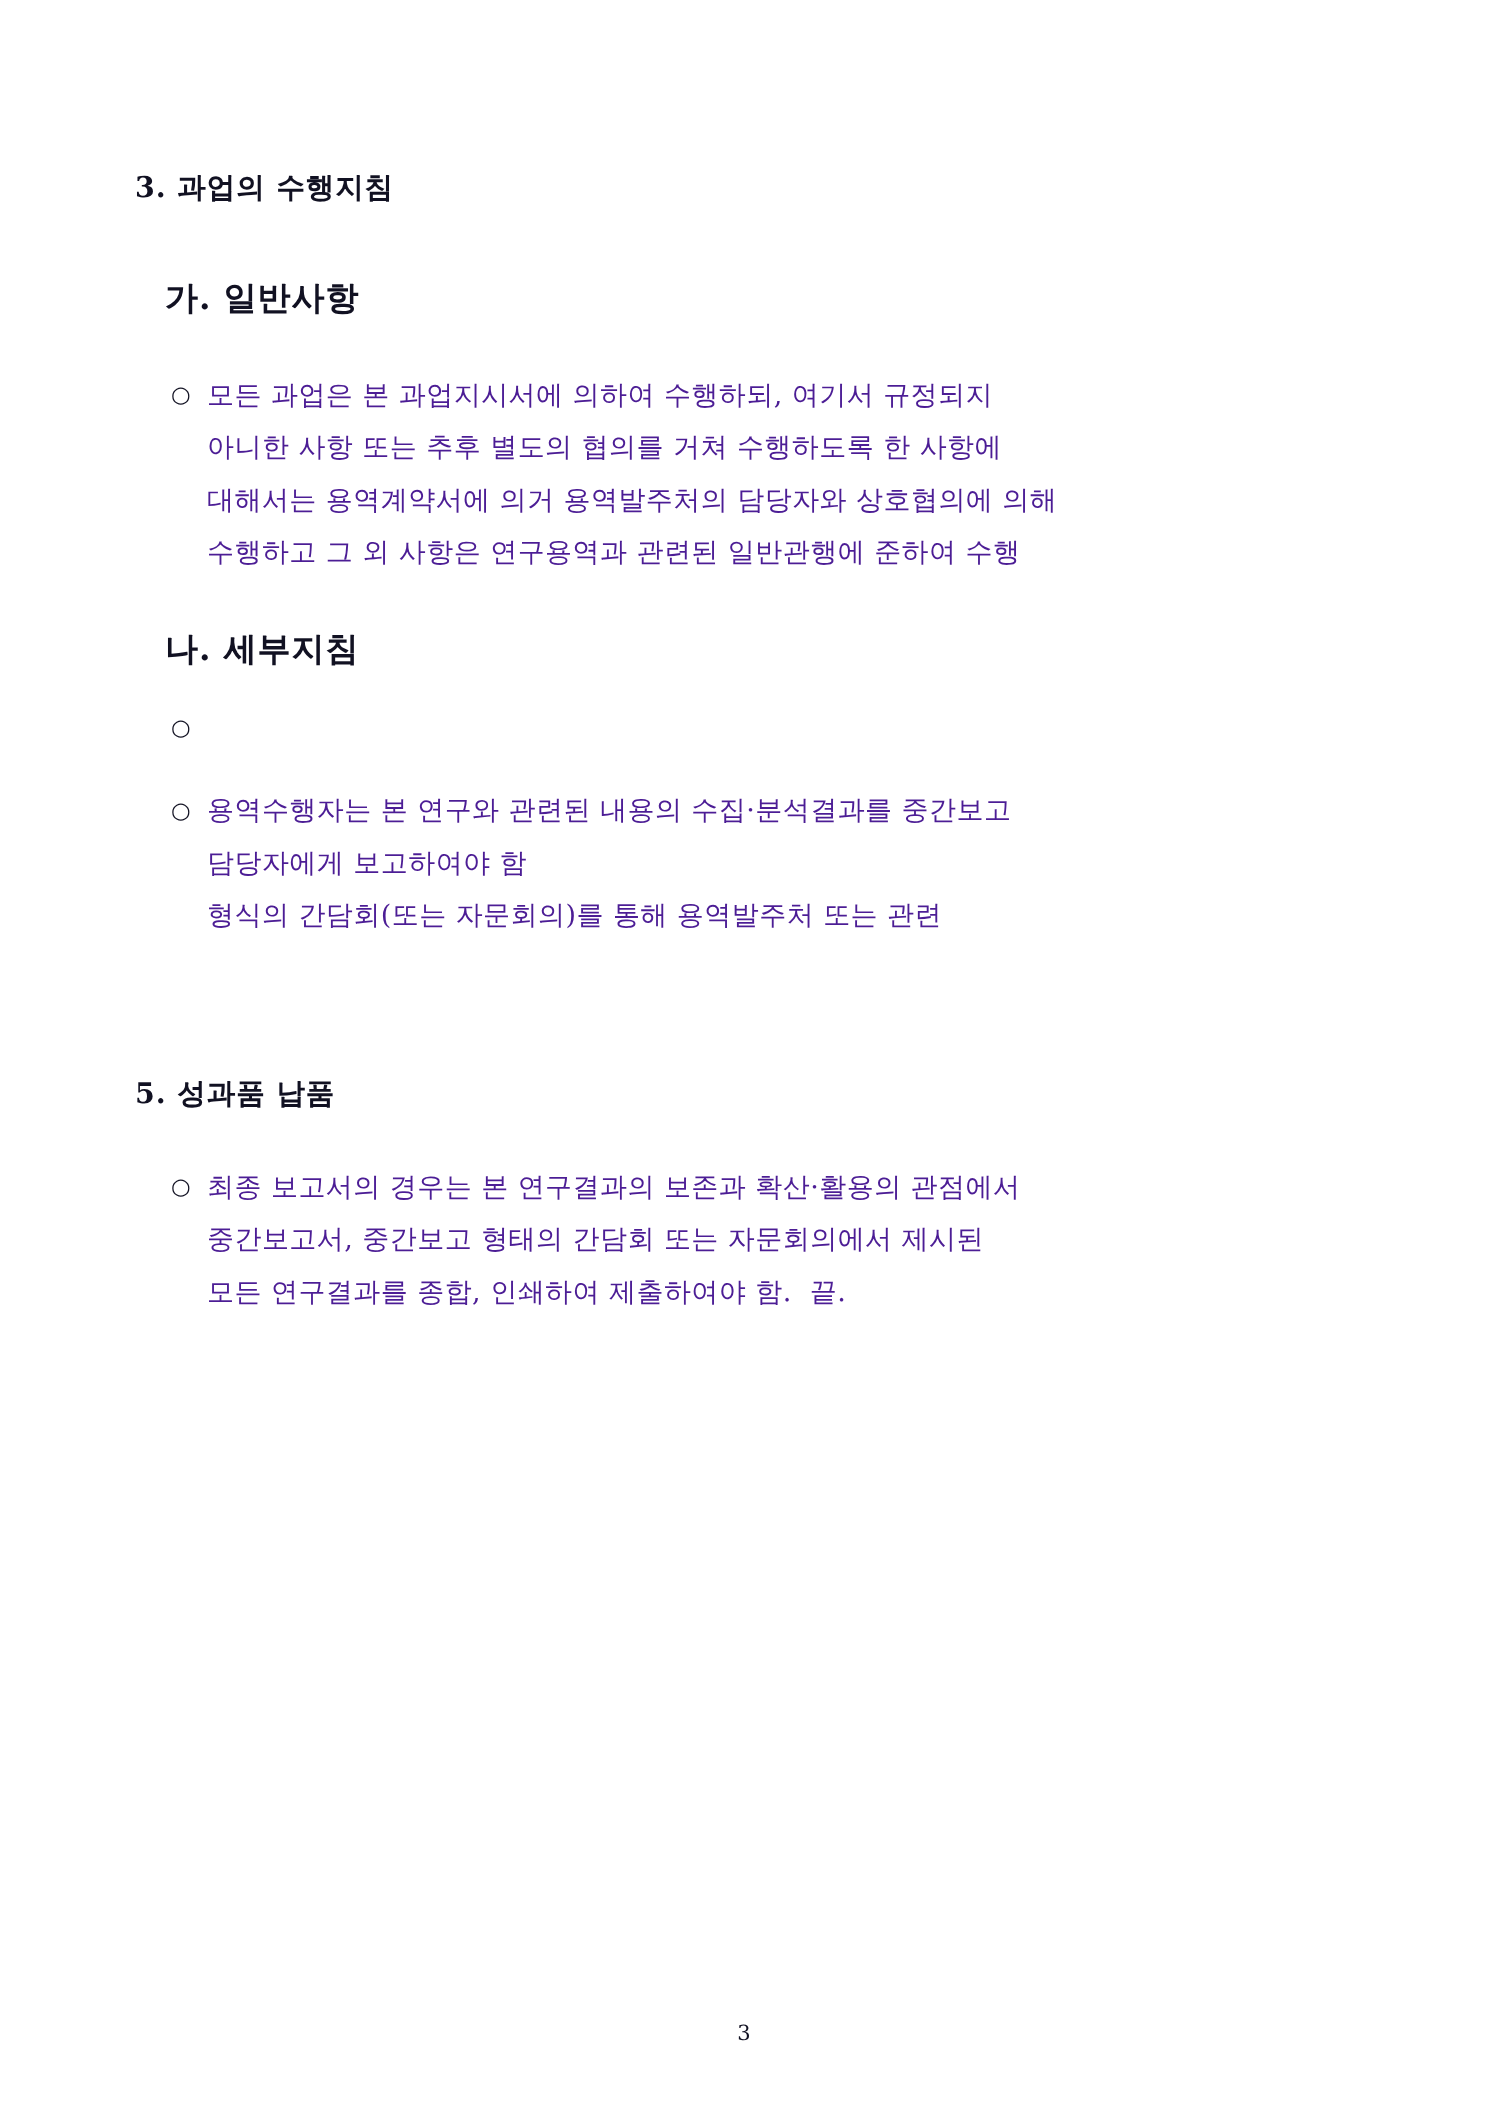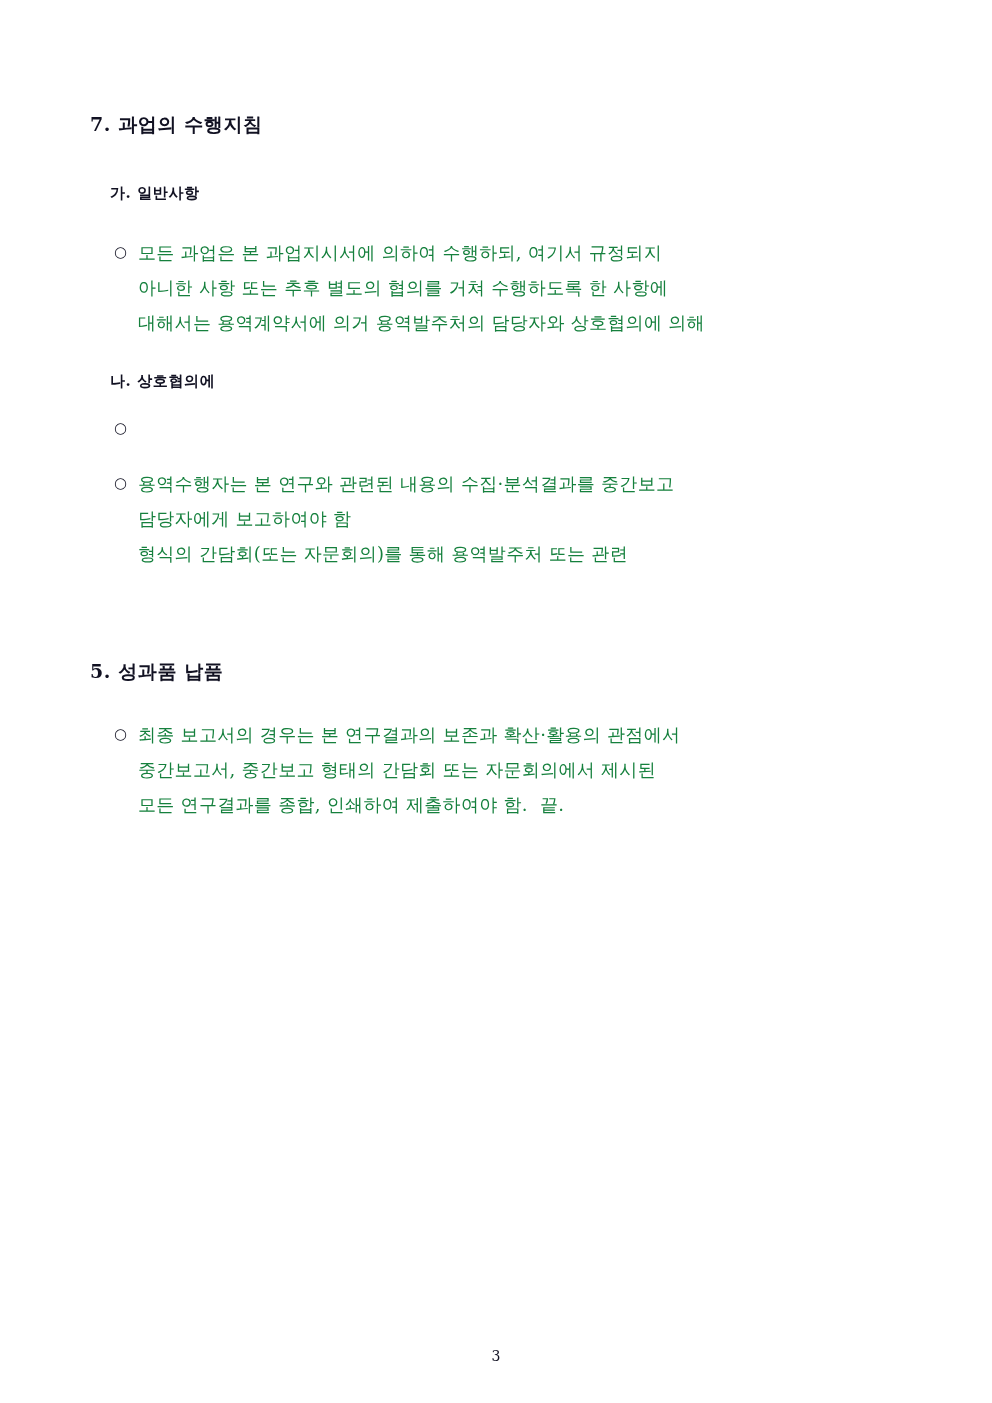--- a/index.html
+++ b/index.html
@@ -26,21 +26,21 @@
   .section-heading {
     font-size: 19px;
     font-weight: bold;
     letter-spacing: 0.6px;
     margin: 0;
     padding: 0;
     color: #111122;
   }
   .h-num-4 { margin-left: 6px; }
   .sub-heading {
-    font-size: 15px;
+    font-size: 22px;
     font-weight: bold;
     letter-spacing: 0.6px;
     margin: 0;
     padding: 0;
     margin-left: 26px;
     color: #111122;
   }
   .spacer-lg { height: 46px; }
   .spacer-md { height: 32px; }
   .spacer-sm { height: 20px; }
@@ -59,58 +59,59 @@
     color: #111122;
   }
   .bullet-block .body {
     flex: 1 1 auto;
   }
   .bline {
     font-size: 18px;
     line-height: 35px;
     letter-spacing: 0.3px;
     white-space: pre;
-    color: #15803d;
+    color: #4c1d95;
   }
   .indent-b .marker { line-height: 35px; }
   .page-number {
     position: absolute;
     left: 0;
     width: 992px;
     top: 1348px;
     text-align: center;
     font-size: 14px;
     color: #111122;
   }
 </style>
 </head>
 <body>
 
 <div class="page">
 
-  <h2 class="section-heading h-num-4">7. 과업의 수행지침</h2>
+  <h2 class="section-heading h-num-4">3. 과업의 수행지침</h2>
 
   <div class="spacer-lg"></div>
 
   <h3 class="sub-heading">가. 일반사항</h3>
 
   <div class="spacer-md"></div>
 
   <div class="bullet-block">
     <span class="marker">○</span>
     <div class="body">
       <div class="bline">모든 과업은 본 과업지시서에 의하여 수행하되, 여기서 규정되지</div>
       <div class="bline">아니한 사항 또는 추후 별도의 협의를 거쳐 수행하도록 한 사항에</div>
       <div class="bline">대해서는 용역계약서에 의거 용역발주처의 담당자와 상호협의에 의해</div>
+      <div class="bline">수행하고 그 외 사항은 연구용역과 관련된 일반관행에 준하여 수행</div>
     </div>
   </div>
 
   <div class="spacer-md"></div>
 
-  <h3 class="sub-heading">나. 상호협의에</h3>
+  <h3 class="sub-heading">나. 세부지침</h3>
 
   <div class="spacer-sm"></div>
 
   <div class="bullet-block indent-b">
     <span class="marker">○</span>
     <div class="body">
     </div>
   </div>
 
   <div class="spacer-sm"></div>

